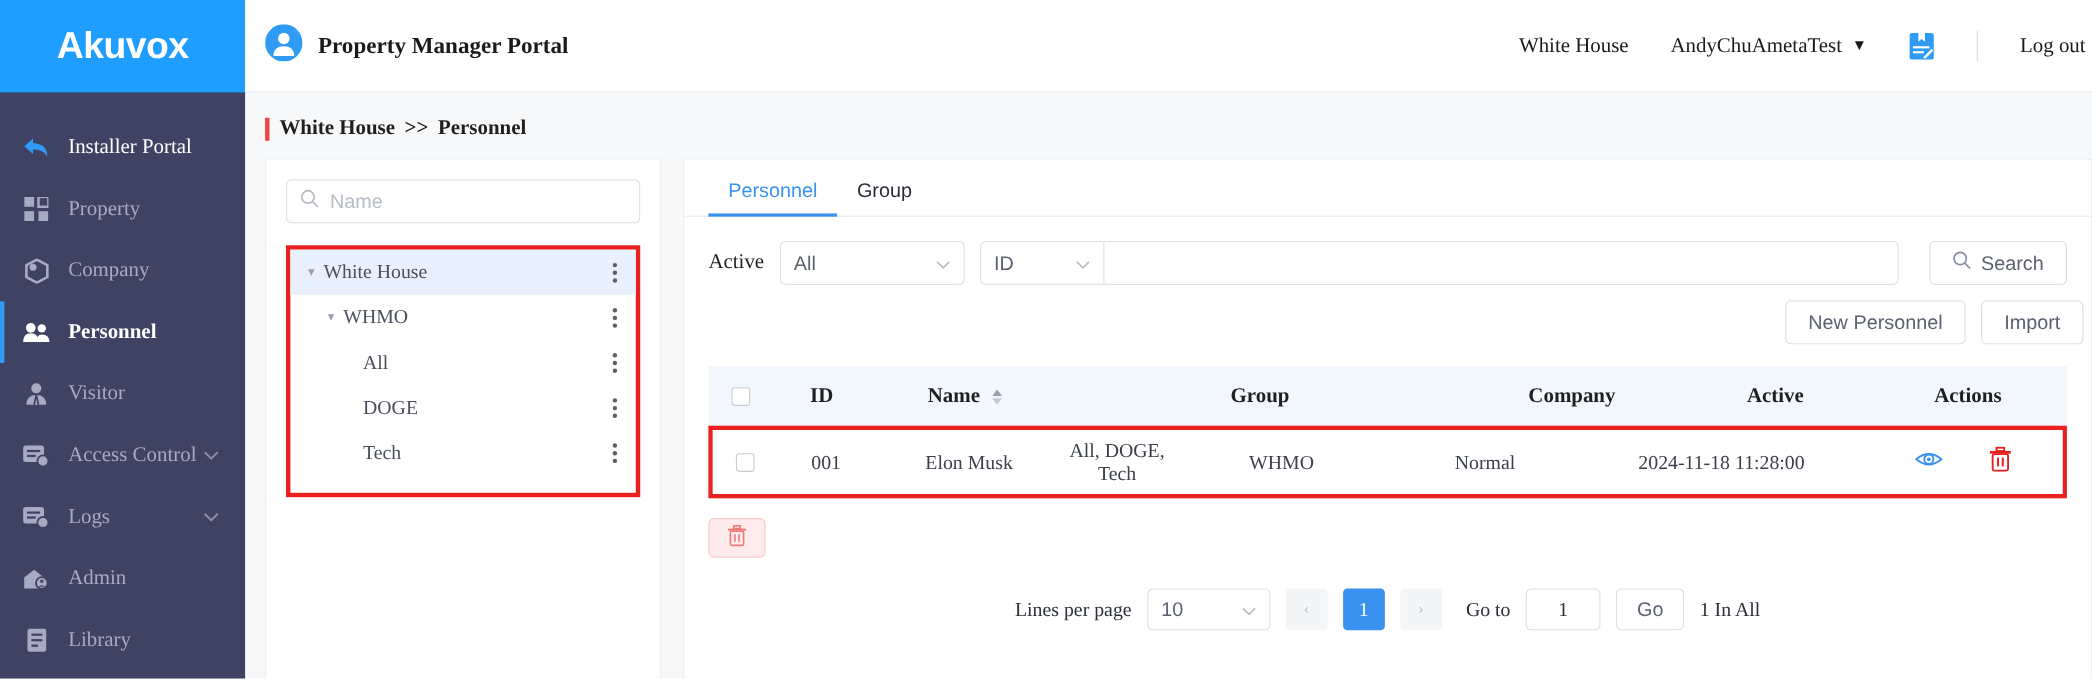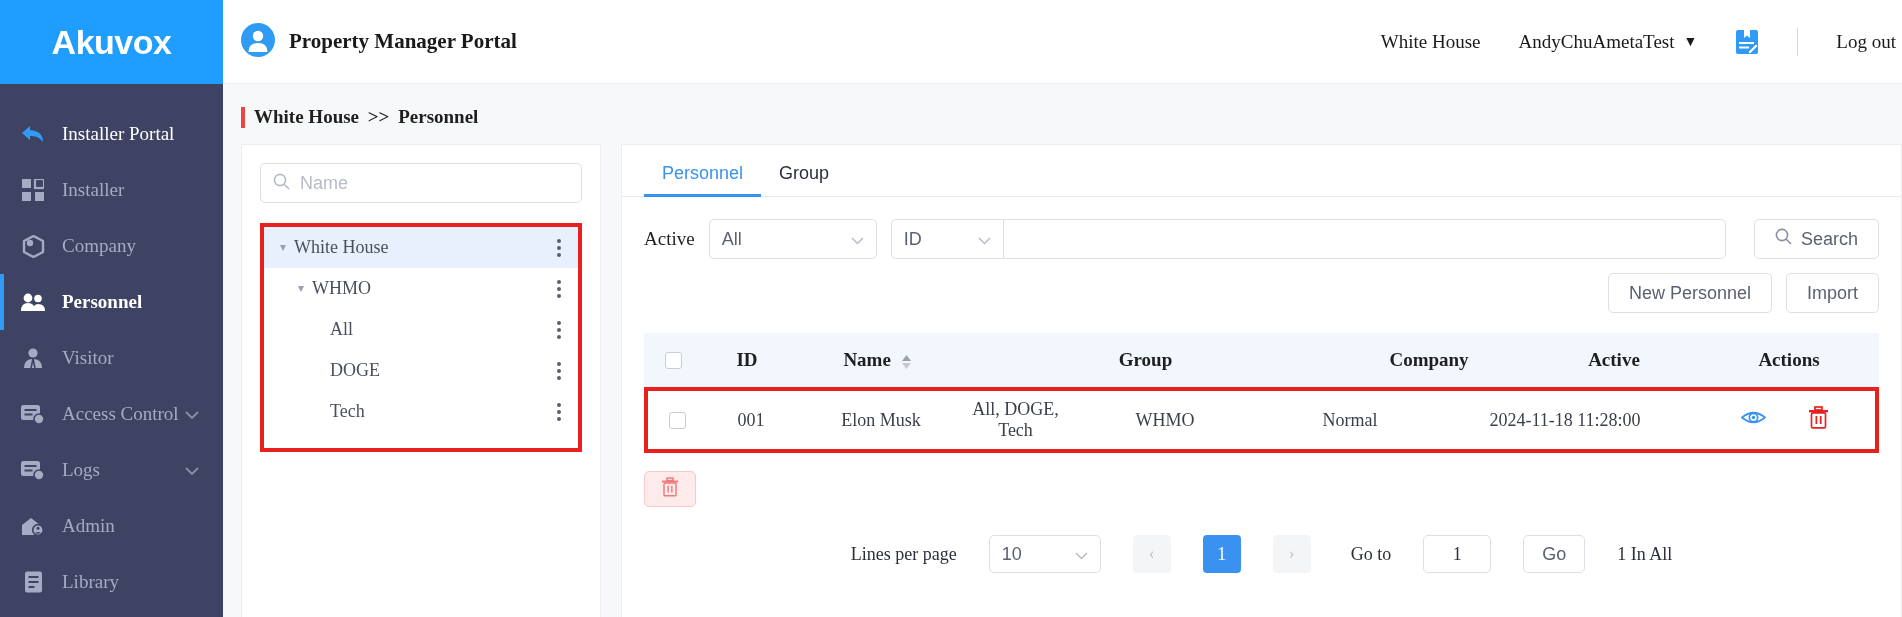--- a/index.html
+++ b/index.html
@@ -120,21 +120,21 @@
   .search-input {
     flex: 1; height: 40px; border: 1px solid #dcdfe6; border-radius: 0 5px 5px 0;
     margin-left: -14px; padding: 0 12px; font-size: 18px; min-width: 0;
   }
   .btn {
     height: 40px; border: 1px solid #dcdfe6; border-radius: 5px; background: #fff;
     display: inline-flex; align-items: center; justify-content: center; gap: 9px;
     padding: 0 20px; font-size: 18px; color: #5c6170; cursor: pointer;
     font-family: "Liberation Sans", sans-serif; white-space: nowrap;
   }
-  .actions-row { padding: 14px 22px 0 22px; display: flex; justify-content: flex-end; gap: 14px; text-align: center; }
+  .actions-row { padding: 14px 7px 0 22px; display: flex; justify-content: flex-end; gap: 14px; text-align: center; }
 
   
   .table { margin: 20px 22px 0 22px; }
   .thead {
     background: #f2f7fd; height: 54px; display: flex; align-items: center;
     font-size: 19px; font-weight: bold; color: #1f1f1f;
   }
   .trow-wrap { border: 4px solid #e8211e; }
   .trow {
     height: 58px; display: flex; align-items: center; font-size: 18px; color: #3b3f4a;
@@ -155,21 +155,21 @@
   }
   .bulk-del {
     margin: 18px 22px 0 22px; width: 52px; height: 36px; border-radius: 5px;
     background: #fdeaea; border: 1px solid #f7c9c9; display: flex;
     align-items: center; justify-content: center; cursor: pointer;
   }
 
   
   .pager {
     margin-top: 28px; display: flex; align-items: center; justify-content: center;
-    gap: 32px; font-size: 18px; color: #2b2f3a; padding-bottom: 18px;
+    gap: 14px; font-size: 18px; color: #2b2f3a; padding-bottom: 18px;
   }
   .pg-sel { width: 112px; height: 38px; justify-content: space-between; }
   .pg-btn {
     width: 38px; height: 38px; border-radius: 4px; background: #f4f5f7; color: #b9bdc7;
     display: flex; align-items: center; justify-content: center; font-size: 16px; cursor: pointer;
   }
   .pg-num {
     width: 38px; height: 38px; border-radius: 4px; background: #3a92f0; color: #fff;
     display: flex; align-items: center; justify-content: center; font-size: 18px; cursor: pointer;
   }
@@ -203,21 +203,21 @@
 
       <div class="nav-item">
         <span class="ico">
           <svg width="22" height="22" viewBox="0 0 22 22">
             <rect x="0" y="0" width="9" height="9" fill="#a6abc4"></rect>
             <rect x="13" y="0" width="9" height="9" fill="none" stroke="#a6abc4" stroke-width="2.2"></rect>
             <rect x="0" y="13" width="9" height="9" fill="#a6abc4"></rect>
             <rect x="13" y="13" width="9" height="9" fill="#a6abc4"></rect>
           </svg>
         </span>
-        <span>Installer</span>
+        <span>Property</span>
       </div>
 
       <div class="nav-item">
         <span class="ico">
           <svg width="23" height="23" viewBox="0 0 23 23">
             <path d="M11.5 1 L21 6 L21 17 L11.5 22 L2 17 L2 6 Z" fill="none" stroke="#a6abc4" stroke-width="2.4" stroke-linejoin="round"></path>
             <circle cx="8" cy="8" r="3.2" fill="#a6abc4"></circle>
           </svg>
         </span>
         <span>Company</span>

